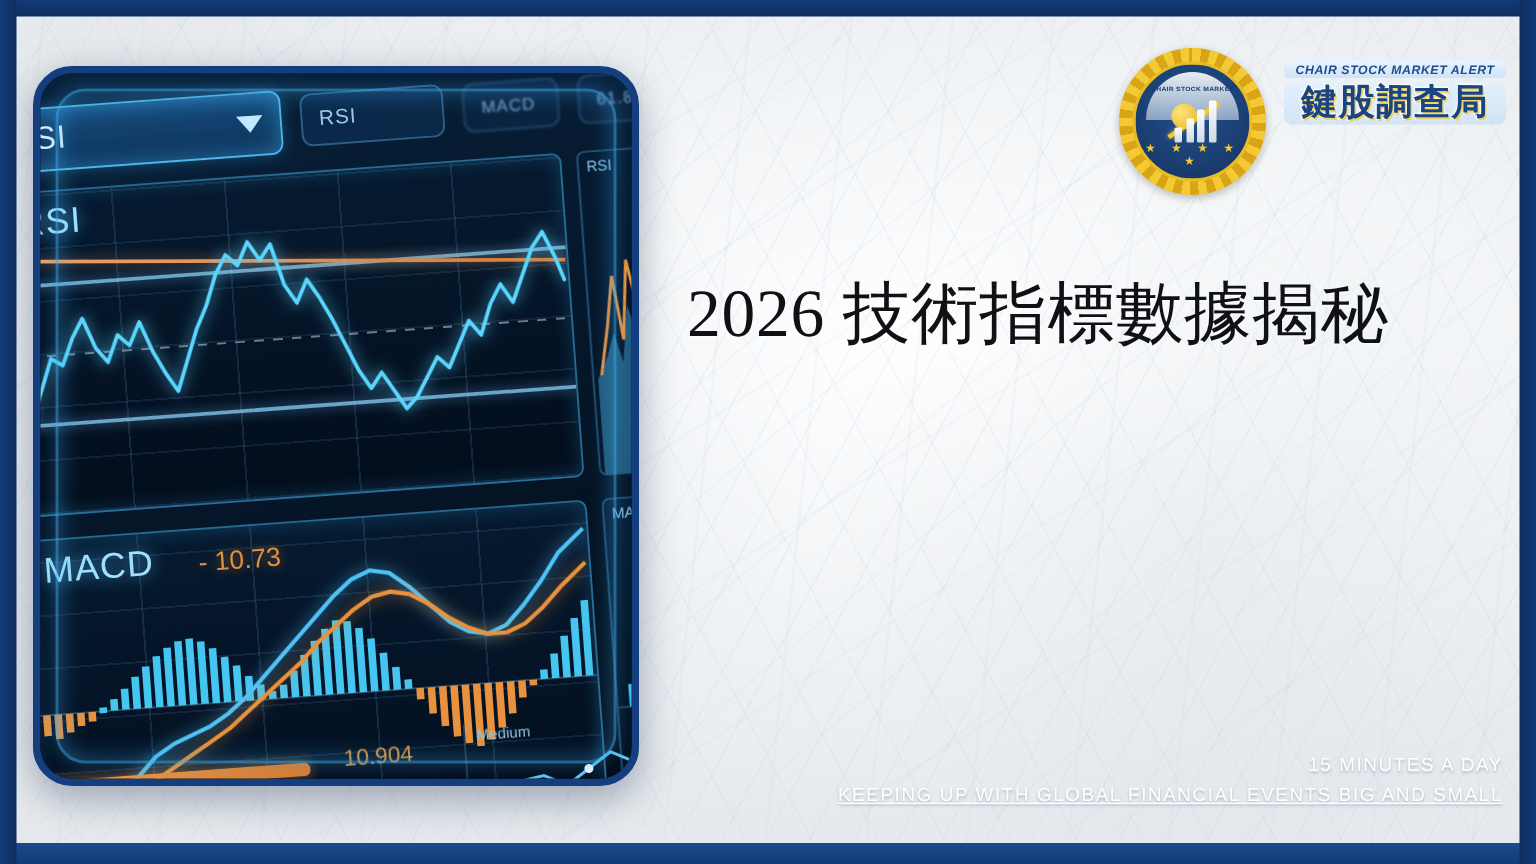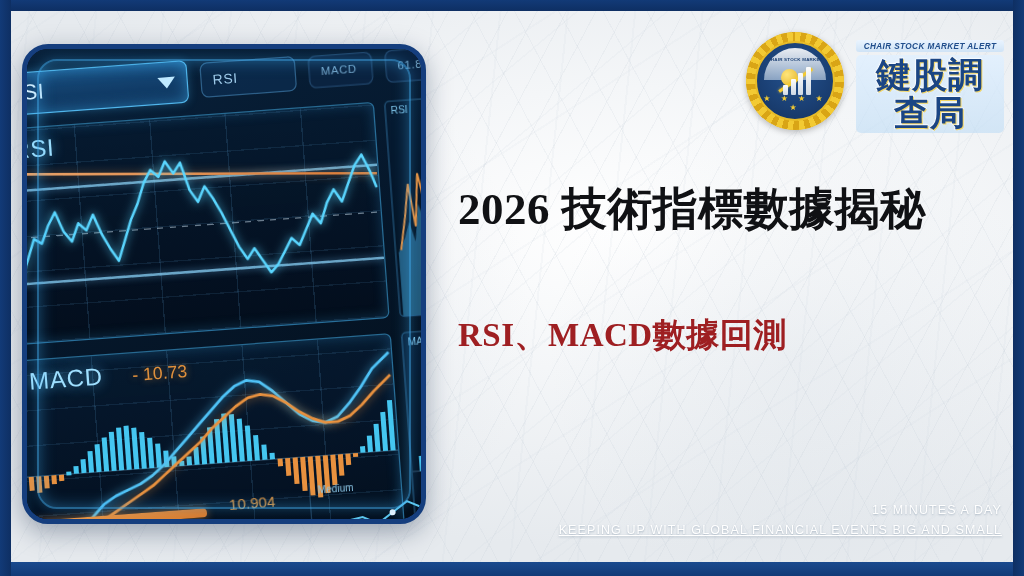--- a/index.html
+++ b/index.html
@@ -162,21 +162,21 @@
   .medium-box {
     position:absolute; left:250px; bottom:22px; width:120px; height:52px;
     border-left:1px solid rgba(90,160,210,0.3);
   }
   .medium-lbl { position:absolute; left:6px; top:2px; font-size:8px; color:#8cc6e6; filter:blur(0.4px); }
 
   
   .title {
     position:absolute; left:458px; top:184px; width:545px;
     font-family:"Liberation Serif", serif;
-    font-weight:bold; font-size:45px; line-height:1.12;
+    font-weight:normal; font-size:45px; line-height:1.12;
     color:#101114; letter-spacing:0.5px;
     text-shadow:0 1px 1px rgba(255,255,255,0.55);
   }
   .subtitle {
     position:absolute; left:458px; top:316px; width:545px;
     font-family:"Liberation Serif", serif;
     font-weight:bold; font-size:33px; line-height:1.2;
     color:#9e1f22; letter-spacing:0.5px;
   }
 
@@ -233,21 +233,21 @@
     font-size:8.2px; font-weight:bold; color:#1f4d8c; letter-spacing:0.4px;
     text-align:center; font-style:italic;
     background:linear-gradient(180deg,#eaf4ff,#cfe3f6);
     border-radius:3px; padding:1.5px 2px;
     filter:blur(0.25px);
     white-space:nowrap; overflow:hidden;
   }
   .wm-cn {
     margin-top:3px;
     font-family:"Liberation Sans", sans-serif;
-    font-size:35px; font-weight:bold; color:#1a4584;
+    font-size:24px; font-weight:bold; color:#1a4584;
     letter-spacing:1px; text-align:center; line-height:1.08;
     -webkit-text-stroke:1.2px #ffffff;
     paint-order:stroke fill;
     text-shadow:1px 1px 0 rgba(240,200,50,0.75), 0 0 3px rgba(255,255,255,0.9);
     background:linear-gradient(180deg, rgba(225,240,255,0.85), rgba(190,220,245,0.6));
     border-radius:5px; padding:1px 3px;
   }
 
   
   .tag {
@@ -440,21 +440,20 @@
         <div class="badge-stars">★ ★ ★ ★ ★</div>
       </div>
     </div>
     <div class="wordmark">
       <div class="wm-en">CHAIR STOCK MARKET ALERT</div>
       <div class="wm-cn">鍵股調查局</div>
     </div>
   </div>
 
   <div class="title">2026 技術指標數據揭秘</div>
-  <div class="subtitle">RSI、MACD數據回測</div>
 
   <div class="tag">
     <div class="l1">15 MINUTES A DAY</div>
     <div class="l2">KEEPING UP WITH GLOBAL FINANCIAL EVENTS BIG AND SMALL</div>
   </div>
 
   <div class="frame-top"></div>
   <div class="frame-bottom"></div>
   <div class="frame-left"></div>
   <div class="frame-right"></div>

